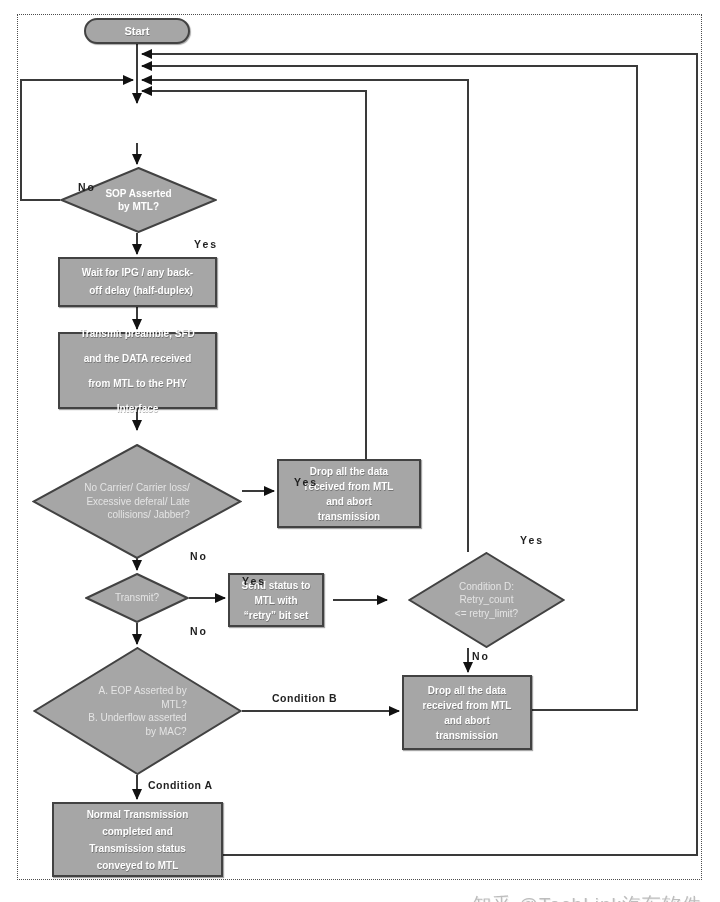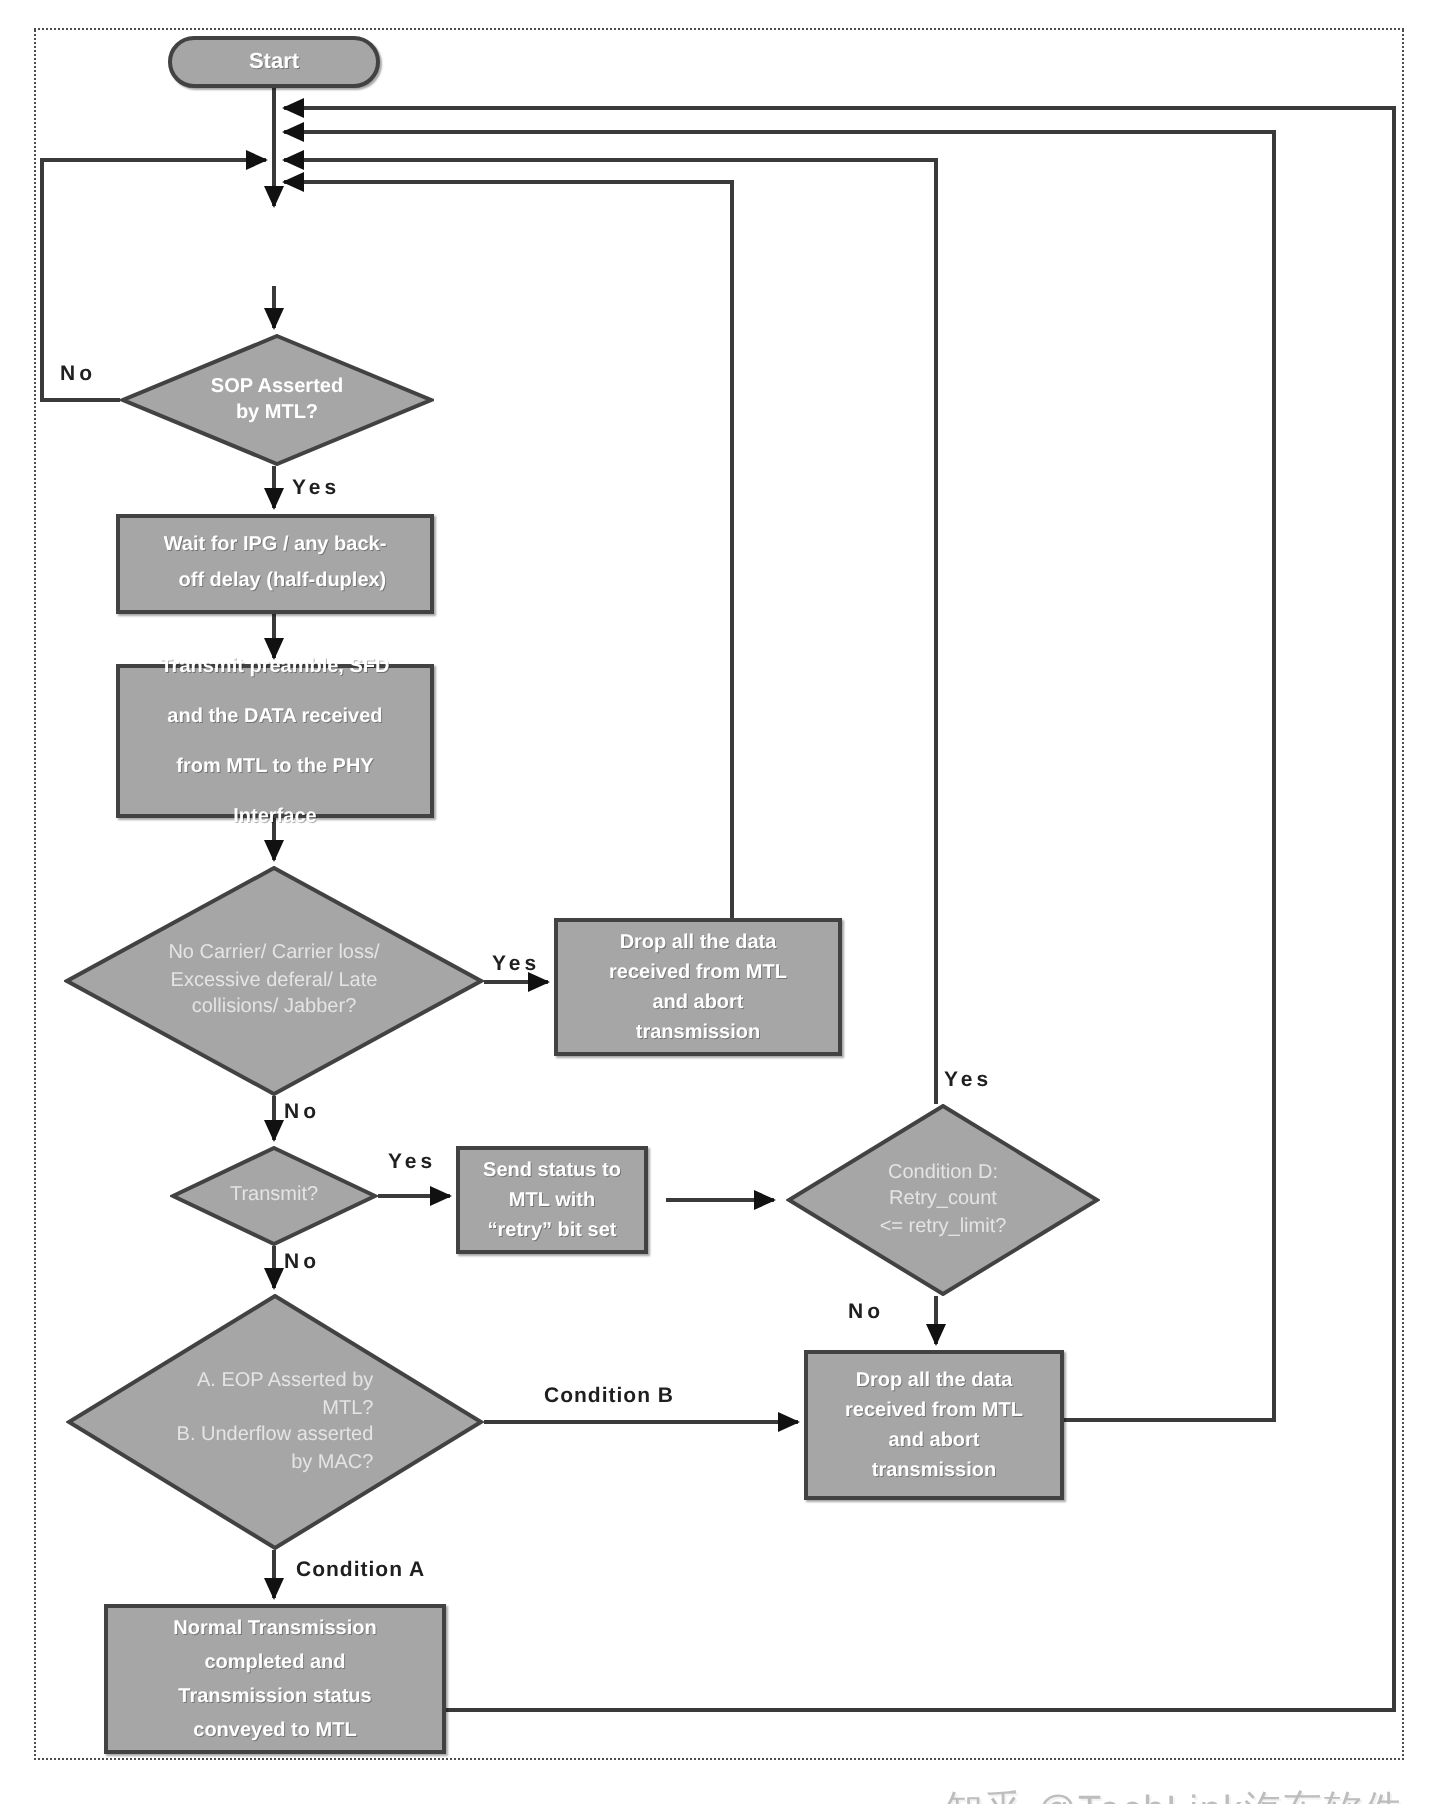--- a/index.html
+++ b/index.html
@@ -30,21 +30,21 @@
   .diamond .dshape{position:absolute;left:0;top:0;width:100%;height:100%;}
   .diamond .node-label{
     position:relative;z-index:1;font-weight:normal;color:#e4e4e4;line-height:13.5px;
     text-shadow:none;
   }
   .diamond.bold .node-label{font-weight:bold;color:#ffffff;}
   .elabel{
     position:absolute;z-index:3;font-size:10.5px;font-weight:bold;color:#1f1f1f;
     white-space:nowrap;
   }
-  .yn{letter-spacing:2px;}
+  .yn{letter-spacing:2px;margin-left:48px;}
   #watermark{
     position:absolute;z-index:4;top:892px;right:18px;font-size:19px;
     color:#bdbdbd;text-shadow:1px 1px 0 #f2f2f2;letter-spacing:1px;white-space:nowrap;
   }
 </style>
 </head>
 <body>
 
 <div id="canvas">
 
@@ -96,21 +96,21 @@
 off delay (half-duplex)</span>
   </div>
 
   <div class="node rect" style="left:58px;top:332px;width:159px;height:77px;">
     <span class="node-label" style="line-height:25px;">Transmit preamble, SFD
 and the DATA received
 from MTL to the PHY
 Interface</span>
   </div>
 
-  <div class="node diamond" style="left:32px;top:433px;width:210px;height:115px;">
+  <div class="node diamond" style="left:32px;top:444px;width:210px;height:115px;text-align:right;">
     <svg class="dshape" viewBox="0 0 210 115" preserveAspectRatio="none">
       <polygon points="105,1 208.5,57.5 105,114 1.5,57.5" fill="#a6a6a6" stroke="#424242" stroke-width="2"></polygon>
     </svg>
     <span class="node-label">No Carrier/ Carrier loss/
 Excessive deferal/ Late
 collisions/ Jabber?</span>
   </div>
 
   <div class="node rect" style="left:277px;top:459px;width:144px;height:69px;">
     <span class="node-label">Drop all the data
@@ -125,21 +125,21 @@
     </svg>
     <span class="node-label">Transmit?</span>
   </div>
 
   <div class="node rect" style="left:228px;top:573px;width:96px;height:54px;">
     <span class="node-label">Send status to
 MTL with
 “retry” bit set</span>
   </div>
 
-  <div class="node diamond" style="left:393px;top:552px;width:157px;height:96px;align-items:center;">
+  <div class="node diamond" style="left:408px;top:552px;width:157px;height:96px;align-items:center;">
     <svg class="dshape" viewBox="0 0 157 96" preserveAspectRatio="none">
       <polygon points="78.5,1 155.5,48 78.5,95 1.5,48" fill="#a6a6a6" stroke="#424242" stroke-width="2"></polygon>
     </svg>
     <span class="node-label">Condition D:
 Retry_count
 &lt;= retry_limit?</span>
   </div>
 
   <div class="node rect" style="left:402px;top:675px;width:130px;height:75px;">
     <span class="node-label">Drop all the data

